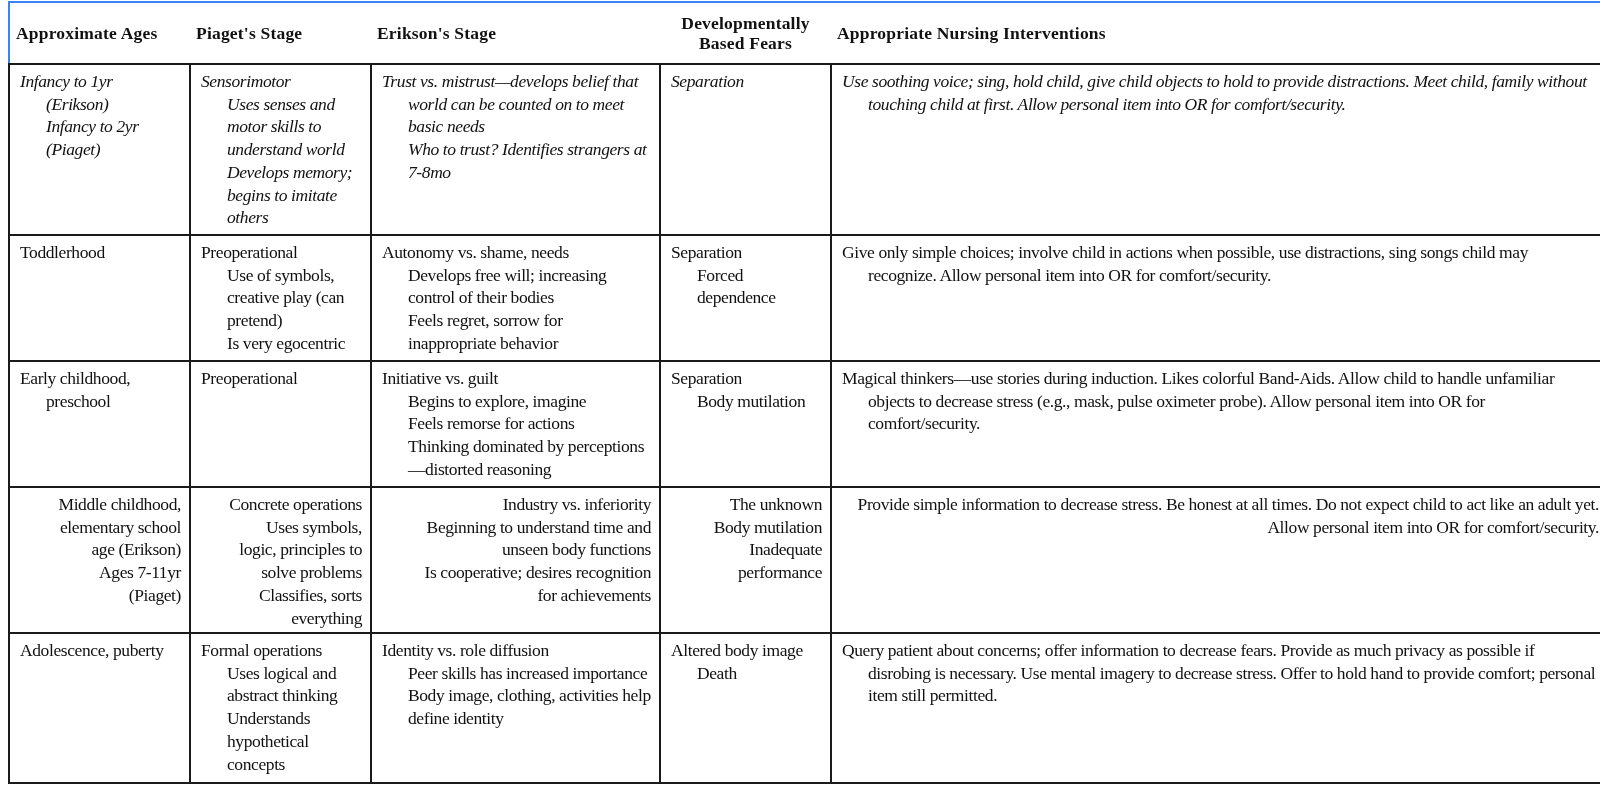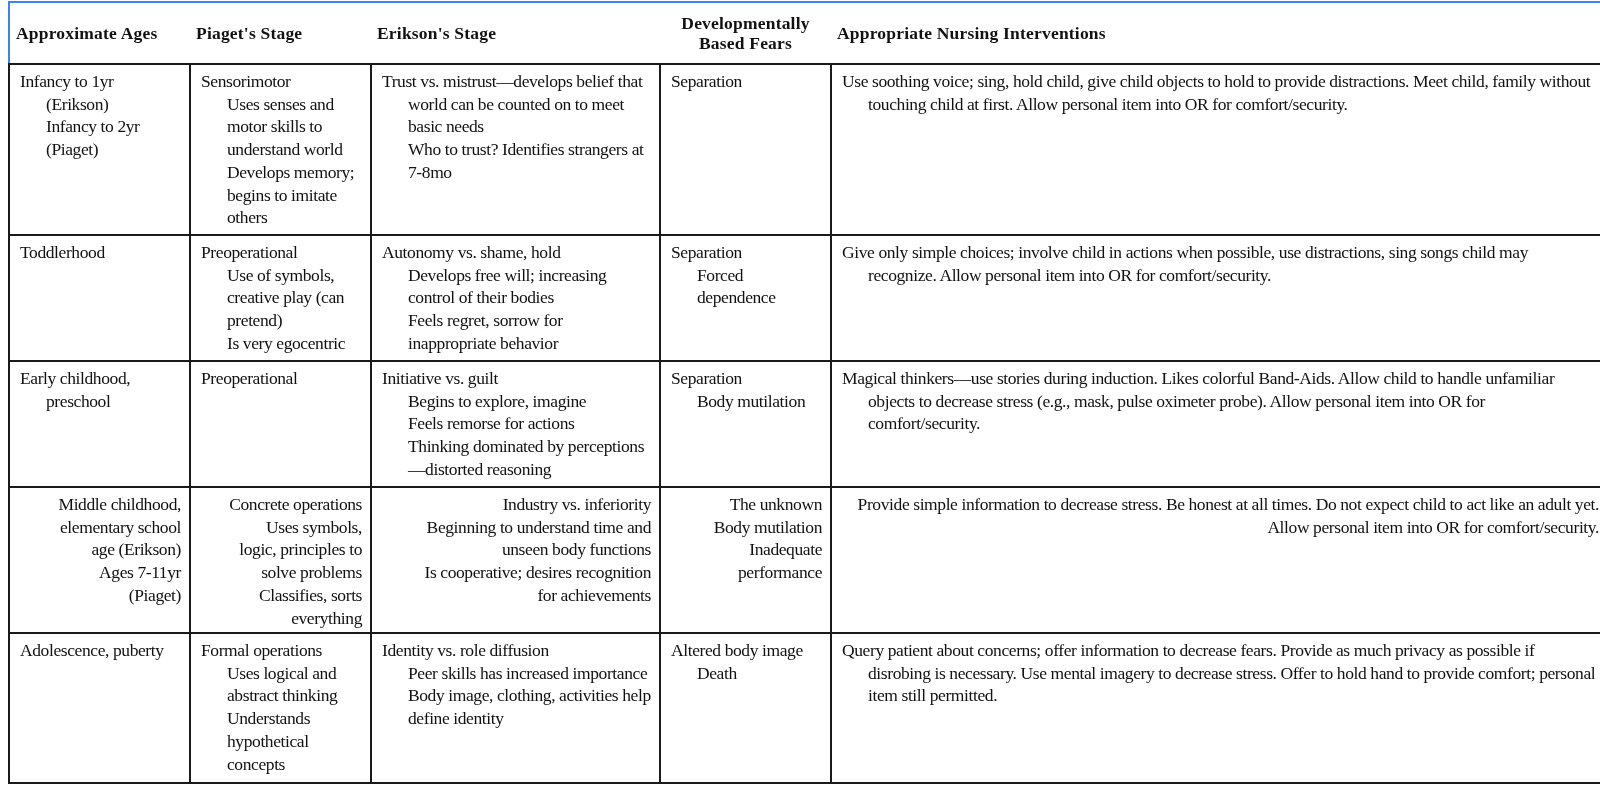--- a/index.html
+++ b/index.html
@@ -29,21 +29,21 @@
   }
   thead th.center { text-align: center; font-family: Liberation Serif, serif; }
   tbody td {
     vertical-align: top;
     border: 2px solid #1a1a1a;
     padding: 5px 8px 0 10px;
     font-size: 17.5px;
     line-height: 22.7px;
     letter-spacing: -0.4px;
   }
-  tbody tr.r1 td { height: 164px; }
+  tbody tr.r1 td { height: 164px; font-style: italic; }
   tbody tr.r2 td { height: 119px; }
   tbody tr.r3 td { height: 119px; }
   tbody tr.r4 td { height: 139px; text-align: right; }
   tbody tr.r5 td { height: 143px; }
   .line { display: block; }
   .ind { display: block; padding-left: 26px; }
   .hang { display: block; padding-left: 26px; text-indent: -26px; }
 </style>
 </head>
 <body>
@@ -95,21 +95,21 @@
       <tr class="r2">
         <td class="c1">
           <span class="hang">Toddlerhood</span>
         </td>
         <td class="c2">
           <span class="hang">Preoperational</span>
           <span class="ind">Use of symbols, creative play (can pretend)</span>
           <span class="ind">Is very egocentric</span>
         </td>
         <td class="c3">
-          <span class="hang">Autonomy vs. shame, hold</span>
+          <span class="hang">Autonomy vs. shame, needs</span>
           <span class="ind">Develops free will; increasing control of their bodies</span>
           <span class="ind">Feels regret, sorrow for inappropriate behavior</span>
         </td>
         <td class="c4">
           <span class="hang">Separation</span>
           <span class="ind">Forced dependence</span>
         </td>
         <td class="c5">
           <span class="hang">Give only simple choices; involve child in actions when possible, use distractions, sing songs child may recognize. Allow personal item into OR for comfort/security.</span>
         </td>

